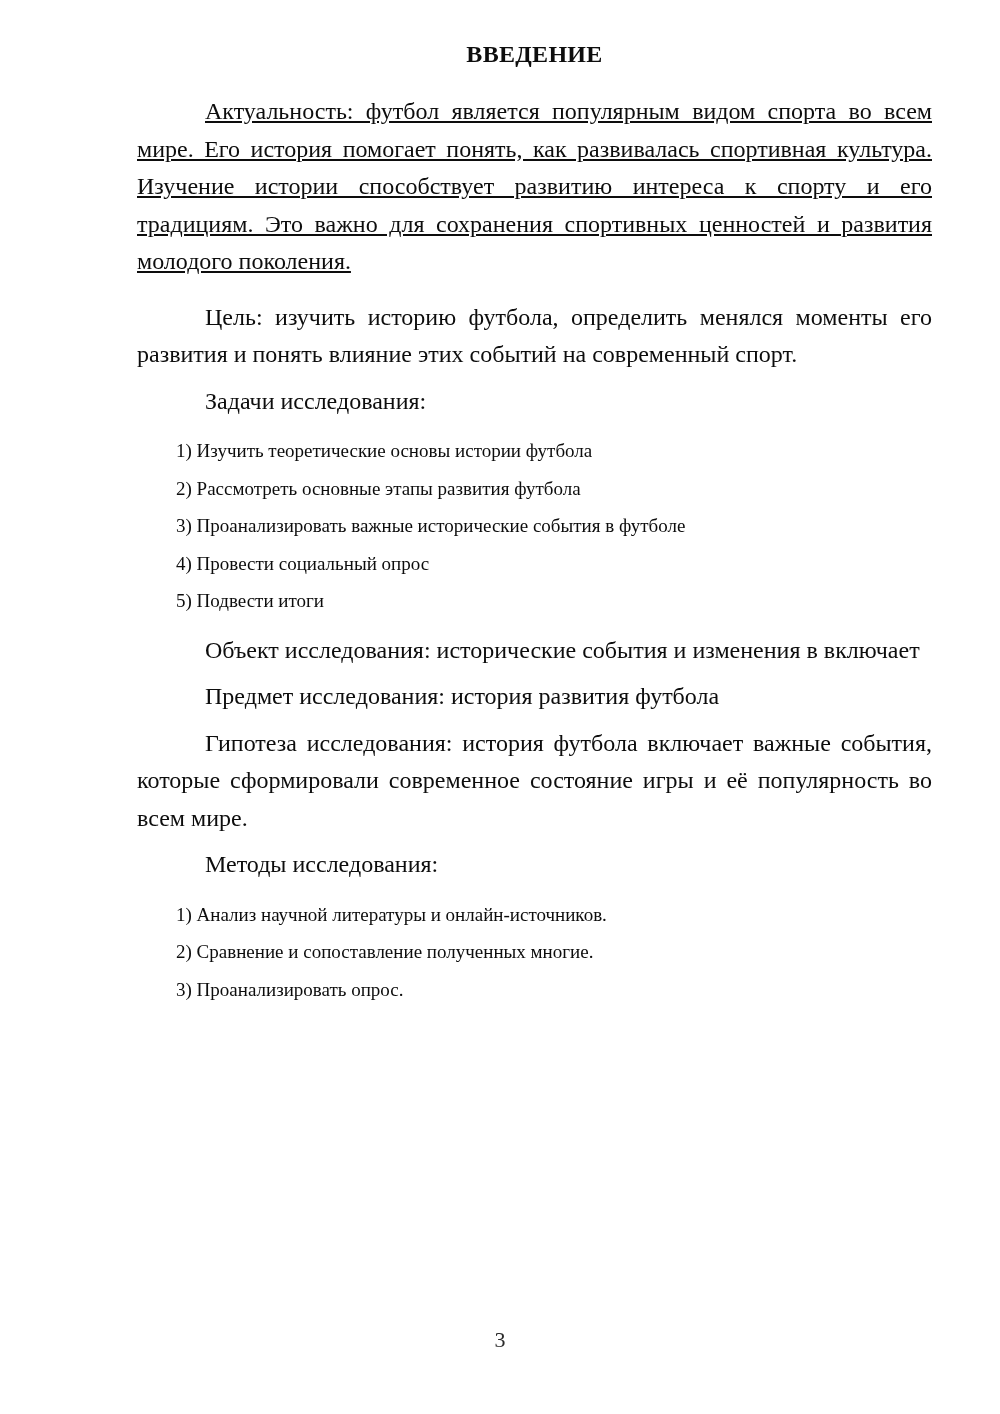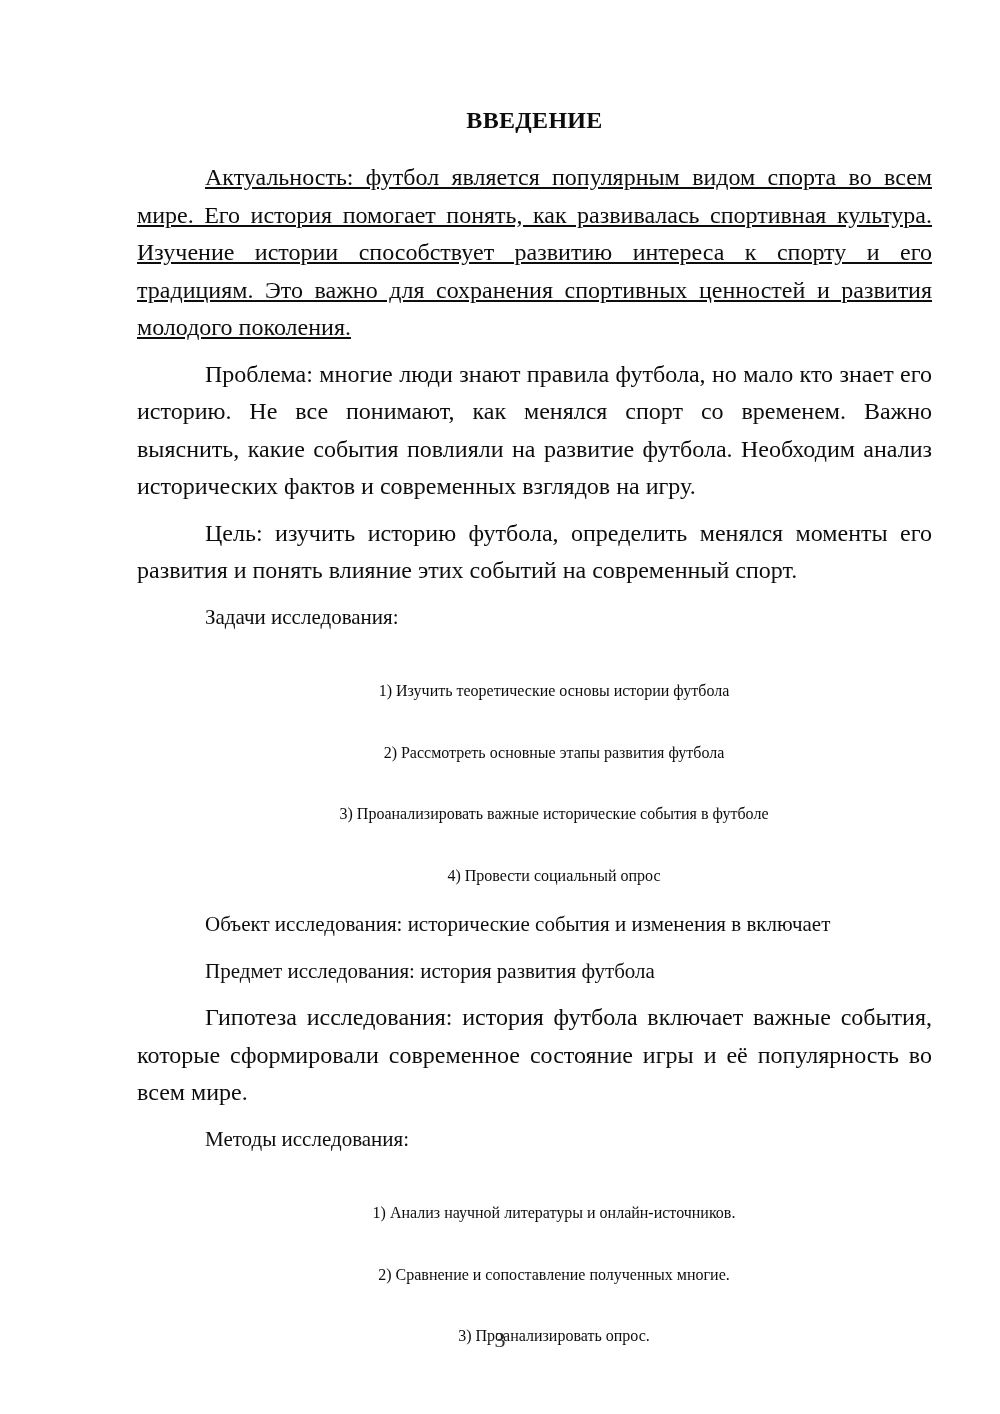--- a/index.html
+++ b/index.html
@@ -23,21 +23,21 @@
     box-sizing: border-box;
   }
   .content {
     position: absolute;
     left: 137px;
     top: 0;
     width: 795px;
   }
   .doc-heading {
     margin: 0;
-    padding-top: 105px;
+    padding-top: 39px;
     font-size: 24px;
     font-weight: bold;
     text-align: center;
     letter-spacing: 0.3px;
     line-height: 1.25;
   }
   .para {
     margin: 0;
     font-size: 24px;
     line-height: 37.5px;
@@ -45,37 +45,36 @@
     text-justify: inter-word;
     text-indent: 68px;
     hyphens: none;
   }
   .para.first-body {
     margin-top: 24px;
     text-decoration: underline;
   }
   .label-line {
     margin: 0;
-    font-size: 21px;
+    font-size: 24px;
     line-height: 37.5px;
     text-align: left;
     text-indent: 68px;
   }
   .list {
     list-style: none;
     margin: 0;
     padding: 0;
   }
   .list-item {
-    font-size: 16px;
+    font-size: 19px;
     line-height: 37.5px;
-    text-align: center;
+    text-align: left;
     padding-left: 39px;
     white-space: nowrap;
-    margin-top: 24px;
   }
   .list-item .marker {
     display: inline;
   }
   .gap-sm {
     height: 9px;
   }
   .gap-md {
     height: 12px;
   }
@@ -95,21 +94,20 @@
 
 <div class="page">
   <div class="content">
 
     <h1 class="doc-heading">ВВЕДЕНИЕ</h1>
 
     <p class="para first-body">Актуальность: футбол является популярным видом спорта во всем мире. Его история помогает понять, как развивалась спортивная культура. Изучение истории способствует развитию интереса к спорту и его традициям. Это важно для сохранения спортивных ценностей и развития молодого поколения.</p>
 
     <div class="gap-sm"></div>
 
-    <p class="para">Проблема: многие люди знают правила футбола, но мало кто знает его историю. Не все понимают, как менялся спорт со временем. Важно выяснить, какие события повлияли на развитие футбола. Необходим анализ исторических фактов и современных взглядов на игру.</p>
 
     <div class="gap-sm"></div>
 
     <p class="para">Цель: изучить историю футбола, определить менялся моменты его развития и понять влияние этих событий на современный спорт.</p>
 
     <div class="gap-sm"></div>
 
     <p class="label-line">Задачи исследования:</p>
 
     <div class="gap-md"></div>
@@ -123,20 +121,24 @@
         <span class="marker">2) </span>
         <span>Рассмотреть основные этапы развития футбола</span>
       </li>
       <li class="list-item">
         <span class="marker">3) </span>
         <span>Проанализировать важные исторические события в футболе</span>
       </li>
       <li class="list-item">
         <span class="marker">4) </span>
         <span>Провести социальный опрос</span>
+      </li>
+      <li class="list-item">
+        <span class="marker">5) </span>
+        <span>Подвести итоги</span>
       </li>
     </ol>
 
     <div class="gap-md"></div>
 
     <p class="label-line">Объект исследования: исторические события и изменения в включает</p>
 
     <div class="gap-sm"></div>
 
     <p class="label-line">Предмет исследования: история развития футбола</p>

